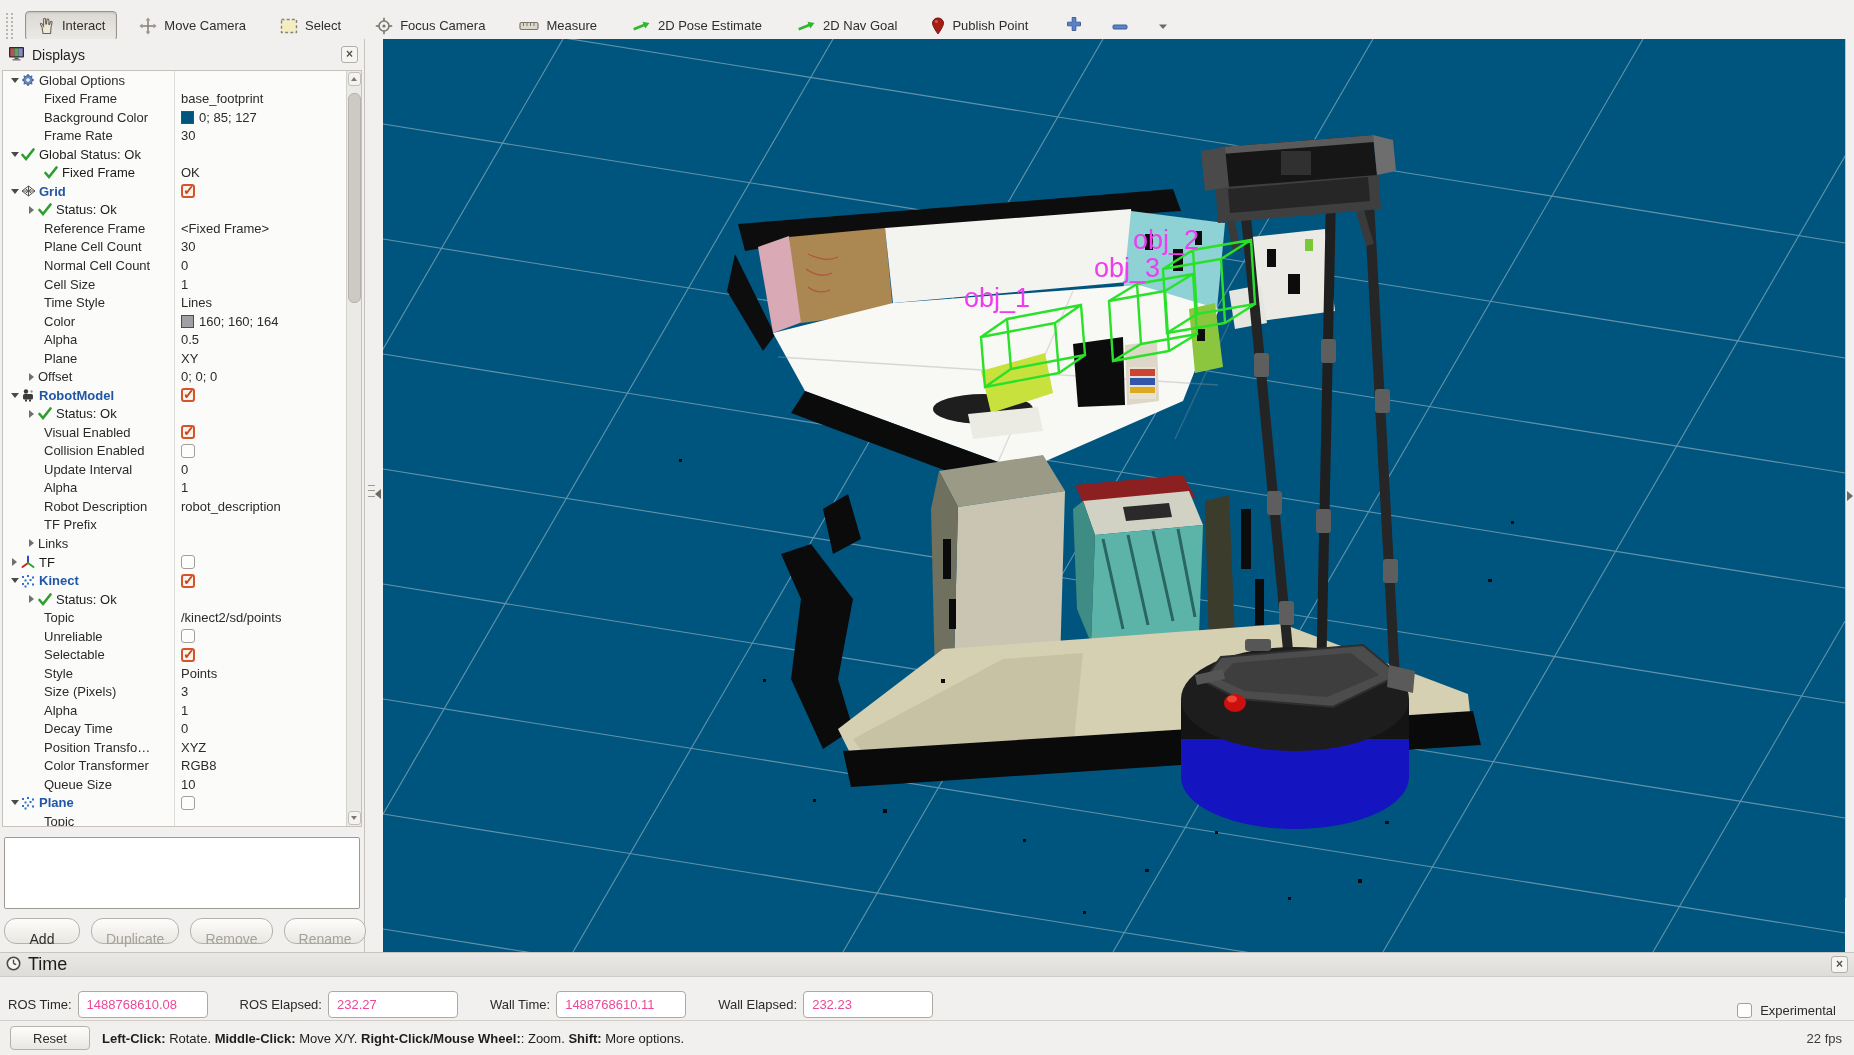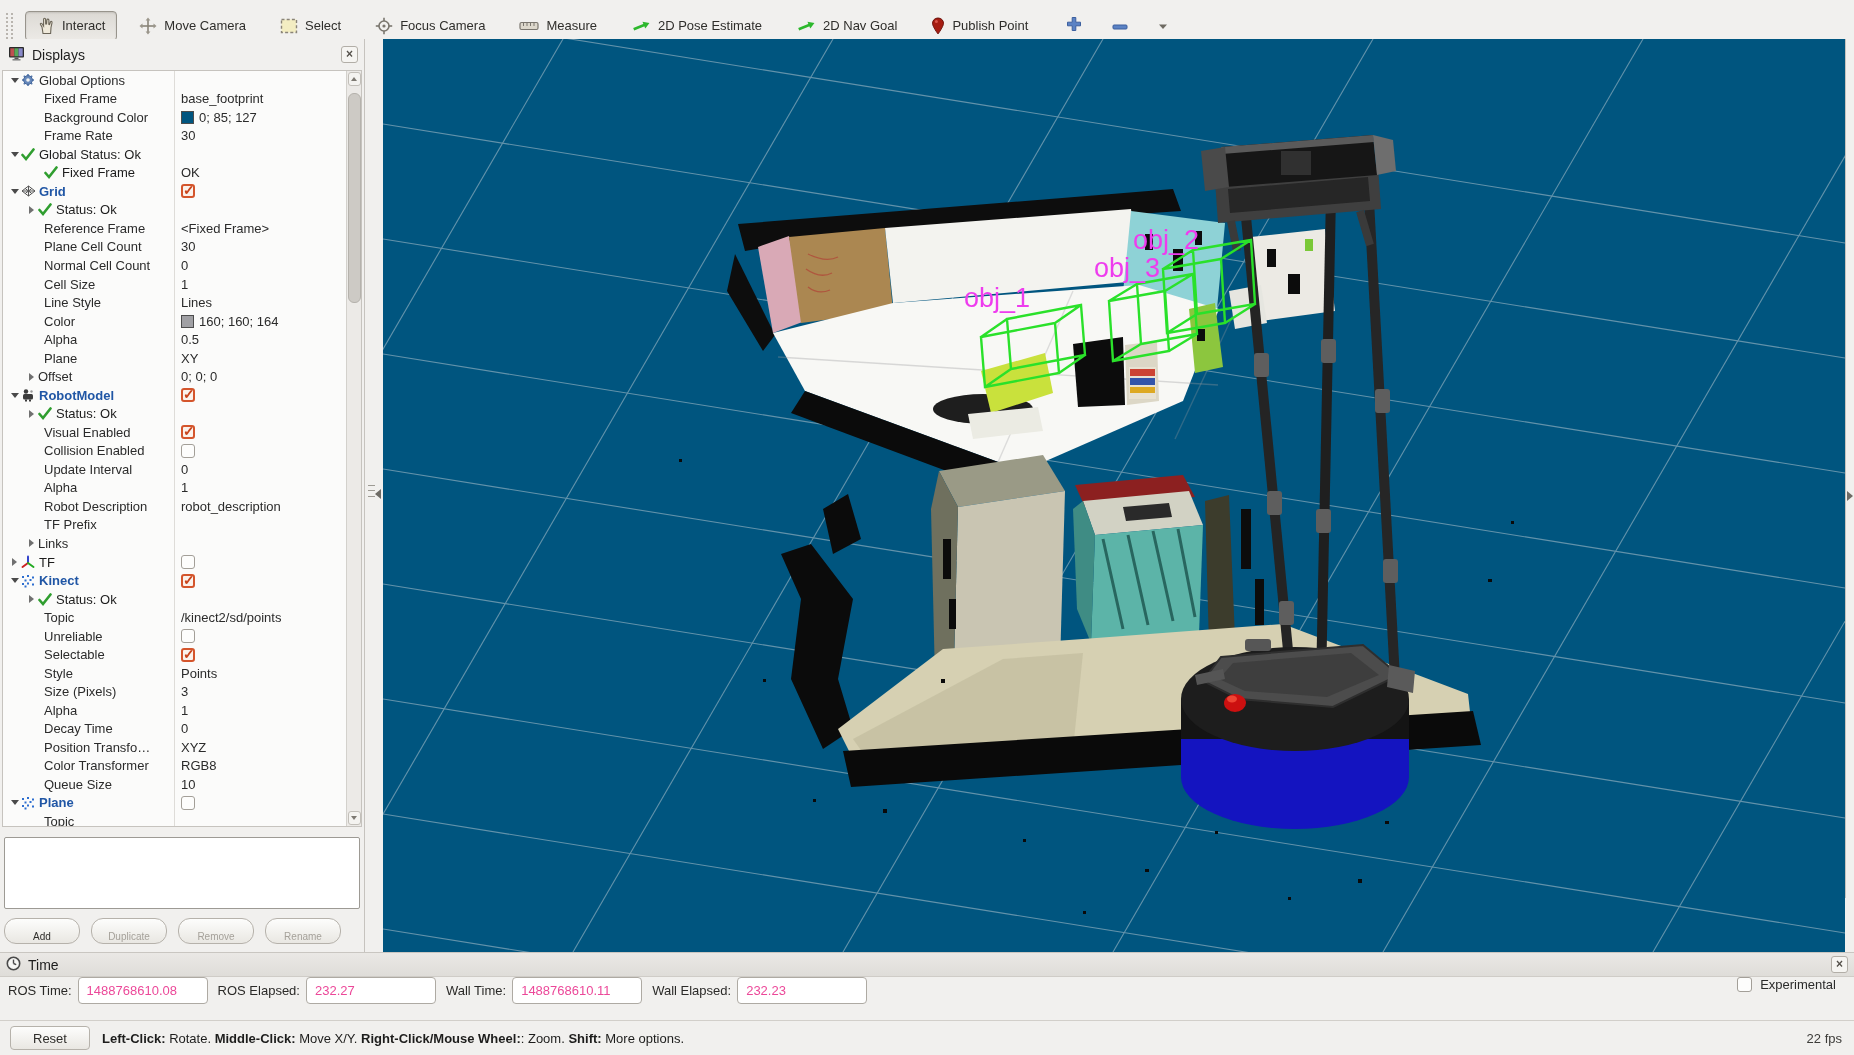--- a/index.html
+++ b/index.html
@@ -47,21 +47,21 @@
   .swatch{width:13px;height:13px;border:1px solid #4c4c4c;flex:0 0 13px}
   .scrollbar{width:15px;flex:0 0 15px;background:#eceae7;border-left:1px solid #d3d1cc;display:flex;flex-direction:column;align-items:center}
   .sb-btn{width:13px;height:14px;margin:1px 0;border:1px solid #c2bfb9;border-radius:3px;background:#f4f3f0;display:flex;align-items:center;justify-content:center}
   .sb-up i{border-left:3.5px solid transparent;border-right:3.5px solid transparent;border-bottom:4.5px solid #7d7972;width:0;height:0;display:block}
   .sb-dn i{border-left:3.5px solid transparent;border-right:3.5px solid transparent;border-top:4.5px solid #7d7972;width:0;height:0;display:block}
   .sb-track{flex:1;width:13px;position:relative}
   .sb-thumb{position:absolute;left:0;top:6px;width:13px;height:210px;background:#cdcac5;border:1px solid #b5b2ac;border-radius:6px}
   .desc-box{height:72px;margin:10px 2px 0 2px;background:#ffffff;border:1px solid #9d9a94;border-radius:2px}
   .btn-row{display:flex;gap:11px;margin:9px 2px 0 2px}
   .pbtn{flex:0 0 auto;min-width:76px;height:25px;border:1px solid #b6b2ab;border-radius:12px;
-        background:linear-gradient(#fdfdfc,#e9e7e2);font-size:10px;color:#2e2d2a;padding:12px 14px}
+        background:linear-gradient(#fdfdfc,#e9e7e2);font-size:14px;color:#2e2d2a;padding:12px 14px}
   .pbtn.disabled{color:#a5a19a}
 
   
   .splitter{width:18px;background:#f1f0ee;position:relative}
   .splitter .grip{position:absolute;left:3px;top:446px;width:7px;height:12px;
       border-top:1px solid #9d9a93;border-bottom:1px solid #9d9a93;}
   .splitter .grip::after{content:"";display:block;margin-top:4px;border-top:1px solid #9d9a93}
   .splitter .tri{position:absolute;left:10px;top:450px;width:0;height:0;
       border-top:5px solid transparent;border-bottom:5px solid transparent;border-right:6px solid #6e6b65}
 
@@ -69,22 +69,22 @@
   .viewport{width:1462px;height:913px;position:relative;background:#00557F;overflow:hidden}
   .viewport svg{position:absolute;left:0;top:0}
   .right-strip{width:9px;background:#f1f0ee;border-left:1px solid #c6c3be;position:relative}
   .right-strip .tri{position:absolute;left:1px;top:452px;width:0;height:0;
       border-top:5px solid transparent;border-bottom:5px solid transparent;border-left:6px solid #6e6b65}
 
   
   .time-panel{position:absolute;left:0;top:952px;width:1854px;height:68px;background:#f1f0ee}
   .time-header{height:25px;background:linear-gradient(#eae8e5,#dfddd9);border-top:1px solid #c9c6c1;border-bottom:1px solid #cfccc7;
                display:flex;align-items:center;gap:7px;padding:0 6px}
-  .time-header .ptitle{flex:1;font-size:14px;color:#1d1d1d}
-  .time-fields{height:41px;display:flex;align-items:flex-start;padding:0 8px;gap:2px}
+  .time-header .ptitle{flex:1;font-size:18px;color:#1d1d1d}
+  .time-fields{height:41px;display:flex;align-items:flex-end;padding:0 8px;gap:24px}
   .tfield{display:flex;align-items:center;gap:6px;margin-right:8px}
   .tfield label{color:#2b2a28}
   .tfield .tinput{width:130px;height:27px;background:#fff;border:1px solid #aeaaa3;border-radius:4px;
                   padding:0 8px;display:flex;align-items:center;color:#ec4899}
   .exp-box{margin-left:auto;display:flex;align-items:center;gap:8px;padding-right:10px}
   .exp-cb{width:15px;height:15px;border:1px solid #a39f98;border-radius:3px;background:#fdfdfc}
 
   
   .status-bar{position:absolute;left:0;top:1020px;width:1854px;height:35px;background:#f1f0ee;border-top:1px solid #d2cfca;
               display:flex;align-items:center;padding:0 10px;gap:12px}
@@ -365,21 +365,21 @@
             <div class="tree-row">
               <div class="name pad2">
                 <span class="lbl plain">Cell Size</span>
               </div>
               <div class="val">
                 <span>1</span>
               </div>
             </div>
             <div class="tree-row">
               <div class="name pad2">
-                <span class="lbl plain">Line Style</span>
+                <span class="lbl plain">Time Style</span>
               </div>
               <div class="val">
                 <span>Lines</span>
               </div>
             </div>
             <div class="tree-row">
               <div class="name pad2">
                 <span class="lbl plain">Color</span>
               </div>
               <div class="val">

